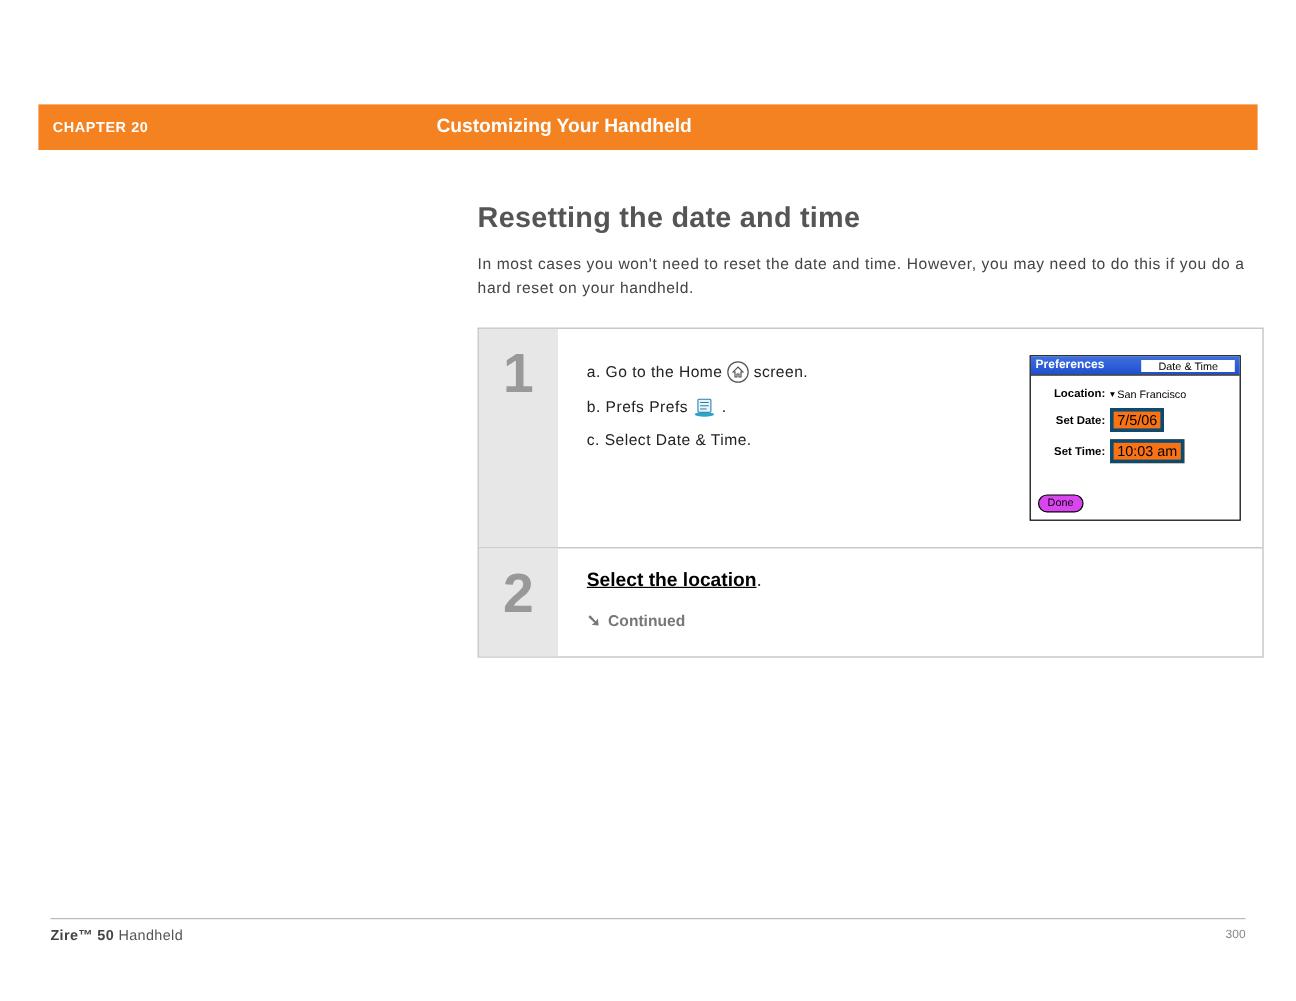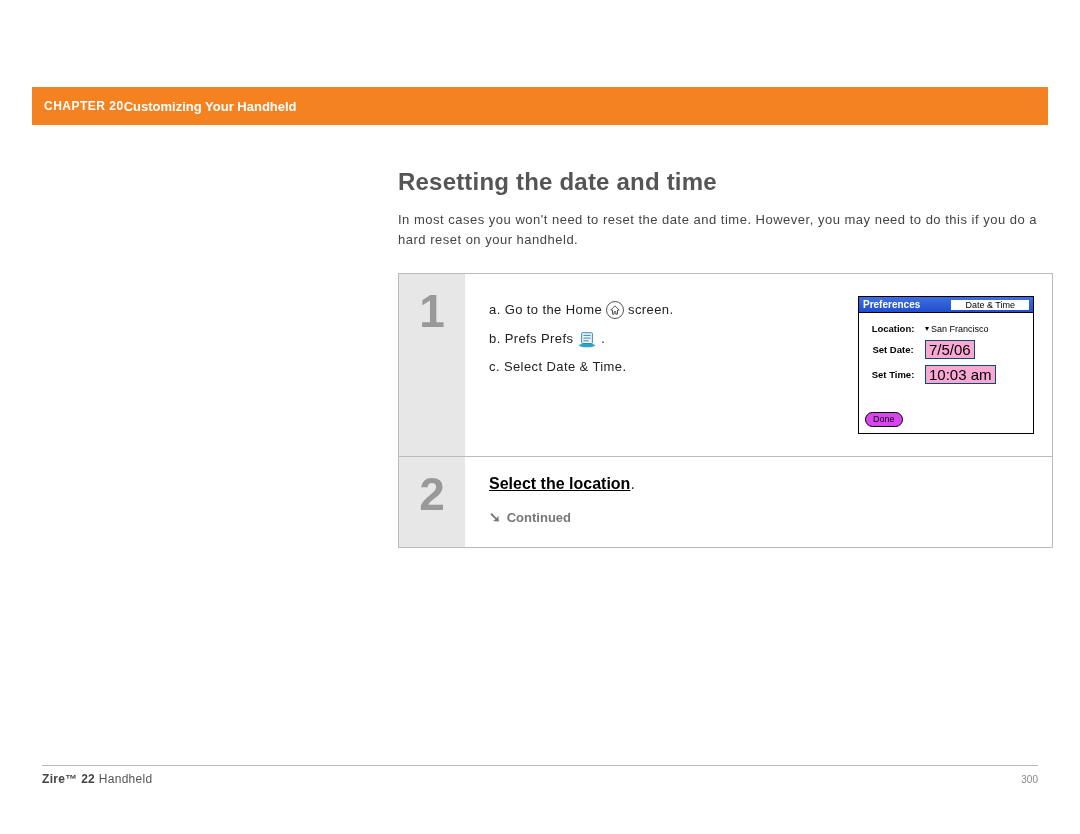--- a/index.html
+++ b/index.html
@@ -1,20 +1,20 @@
 <!DOCTYPE html>
 <html><head>
 <meta charset="utf-8">
 <style>
   * { box-sizing: border-box; margin: 0; padding: 0; }
   html, body { width: 1080px; height: 834px; font-family: Arial, Helvetica, sans-serif; background: #fff; color: #333; }
   .page { position: relative; width: 1080px; height: 834px; }
   .header-bar { position: absolute; top: 87px; left: 32px; right: 32px; height: 38px; background: #f58220; display: flex; align-items: center; }
   .chapter-label { color: #fff; font-weight: bold; font-size: 12px; letter-spacing: 0.5px; margin-left: 12px; }
-  .chapter-title { color: #fff; font-weight: bold; font-size: 13px; }
+  .chapter-title { color: #fff; font-weight: bold; font-size: 16px; margin-left: 240px; }
   .content { position: absolute; top: 168px; left: 398px; right: 27px; }
   .section-heading { font-size: 24px; font-weight: bold; color: #555; letter-spacing: 0.2px; margin-bottom: 14px; }
   .intro-text { font-size: 13px; color: #444; line-height: 1.5; letter-spacing: 0.5px; margin-bottom: 24px; }
 
   .steps-box { border: 1px solid #bbb; }
   .step-row { display: flex; }
   .step-row + .step-row { border-top: 1px solid #bbb; }
   .step-num-cell { width: 66px; background: #e7e7e7; display: flex; align-items: flex-start; justify-content: center; padding-top: 10px; }
   .step-num { font-size: 46px; font-weight: bold; color: #999; font-family: Arial, sans-serif; }
   .step-body { flex: 1; padding: 22px 18px 22px 24px; display: flex; gap: 32px; }
@@ -30,24 +30,24 @@
   .home-icon svg { width:10px; height:10px; display:block; }
   .prefs-icon { display:inline-flex; width:20px; height:18px; align-items:center; justify-content:center; vertical-align:middle; }
   .prefs-icon svg { width:20px; height:18px; display:block; }
 
   
   .device { width: 176px; border: 1px solid #000; background: #fff; font-family: Arial, sans-serif; font-size: 10px; color:#000; }
   .dev-titlebar { height: 16px; background: linear-gradient(#3e6fe0,#1f4fcf); color: #fff; display: flex; align-items: center; justify-content: space-between; padding: 0 4px; font-weight: bold; font-size: 10px; border-bottom: 1px solid #000; }
   .dev-titlebar .right { color:#000; background:#fff; padding:0 14px; font-weight:normal; font-size:9px; }
   .dev-body { padding: 10px 6px 6px 6px; min-height: 120px; position: relative; }
   .dev-row { display:flex; align-items:center; margin-bottom:6px; gap:4px; }
-  .dev-label { font-weight: bold; font-size: 9.5px; text-align: center; width: 56px; }
+  .dev-label { font-weight: bold; font-size: 9.5px; text-align: right; width: 56px; }
   .dev-loc-val { display:flex; align-items:center; gap:2px; font-size:9px; }
   .dev-dropdown-arrow { font-size:8px; }
-  .dev-box { border:1px solid #0c4a6e; padding: 0 3px; font-size: 15px; background:#f9a8d4; }
+  .dev-box { border:3px solid #0c4a6e; padding: 0 3px; font-size: 12px; background:#f97316; }
   .dev-done { position:absolute; bottom:6px; left:6px; border:1px solid #000; border-radius:8px; padding: 0 7px; font-size:9px; line-height:13px; background:#d946ef; }
 
   .footer { position: absolute; left: 42px; right: 42px; bottom: 48px; border-top: 1px solid #bbb; padding-top: 6px; display:flex; justify-content: space-between; align-items: center; font-size: 12px; color: #555; }
   .footer .prod { letter-spacing: 0.3px; }
   .footer .prod strong { color:#444; }
   .footer .pn { font-size: 10px; color:#888; }
 
   .step2-body { flex:1; padding: 18px 18px 22px 24px; }
 </style>
 </head>
@@ -137,18 +137,18 @@
             <span>Continued</span>
           </div>
         </div>
       </div>
 
     </div>
   </div>
 
   <div class="footer">
     <span class="prod">
-      <strong>Zire™ 22</strong><span> Handheld</span>
+      <strong>Zire™ 50</strong><span> Handheld</span>
     </span>
     <span class="pn">300</span>
   </div>
 
 </div>
 
 </body></html>

